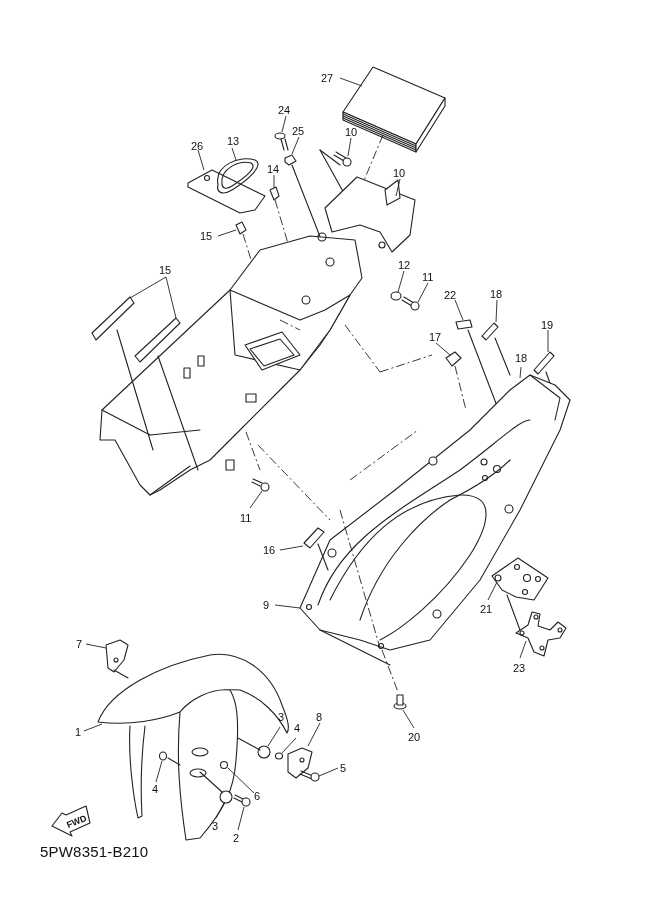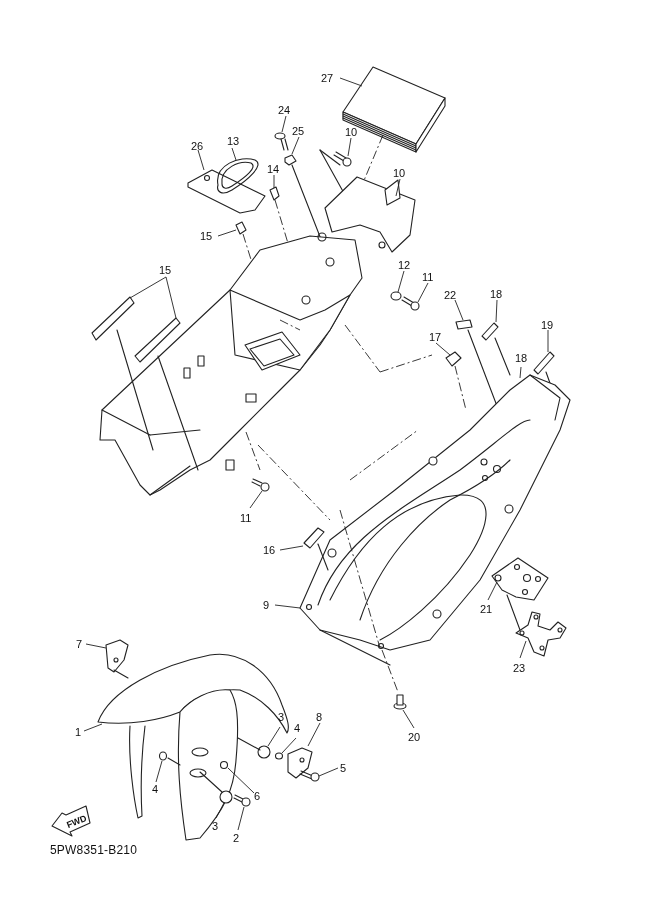--- a/index.html
+++ b/index.html
@@ -4,21 +4,21 @@
 <style>
   html, body { margin: 0; padding: 0; background: #ffffff; }
   body { width: 661px; height: 913px; position: relative; overflow: hidden;
          font-family: "Liberation Sans", sans-serif; color: #111; }
   #diagram { position: absolute; left: 0; top: 0; width: 661px; height: 913px; }
   .ln { fill: none; stroke: #222; stroke-width: 1.1; stroke-linejoin: round; stroke-linecap: round; }
   .part { fill: #fff; stroke: #222; stroke-width: 1.1; stroke-linejoin: round; }
   .lead { fill: none; stroke: #222; stroke-width: 0.9; }
   .dash { fill: none; stroke: #222; stroke-width: 0.9; stroke-dasharray: 9 3 2 3; }
   .callout { font-family: "Liberation Sans", sans-serif; font-size: 11px; fill: #111; }
-  .code { position: absolute; left: 50px; top: 843px; font-size: 12px; letter-spacing: 0.2px; }
+  .code { position: absolute; left: 40px; top: 843px; font-size: 15px; letter-spacing: 0.2px; }
   .fwd-text { font-family: "Liberation Sans", sans-serif; font-weight: bold; font-size: 9px; fill: #111; }
 </style>
 </head>
 <body>
 
 <svg id="diagram" viewBox="0 0 661 913" xmlns="http://www.w3.org/2000/svg">
 
   <g>
     <polygon class="part" points="373,67 445,98 416,144 343,112"></polygon>
     <polygon class="part" points="343,112 416,144 416,152 343,120"></polygon>

